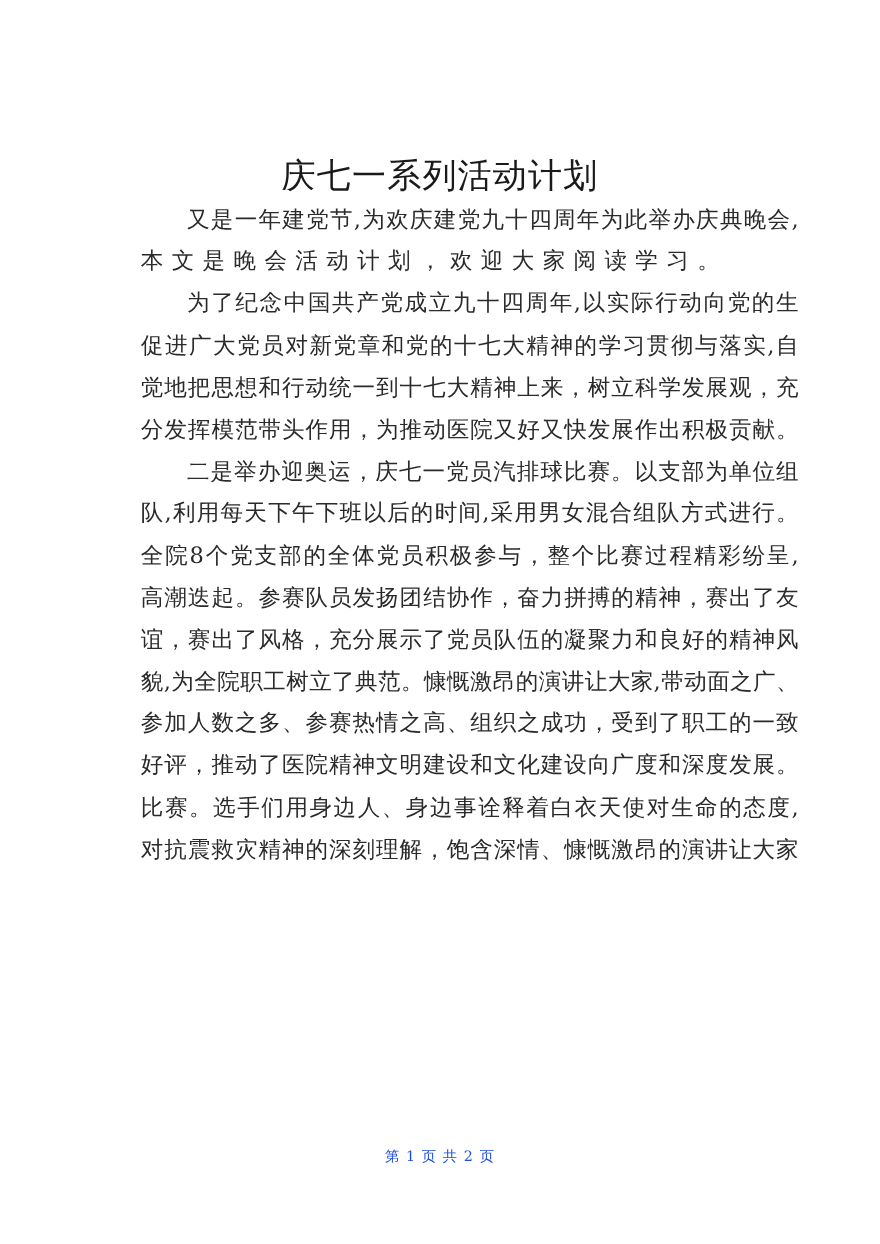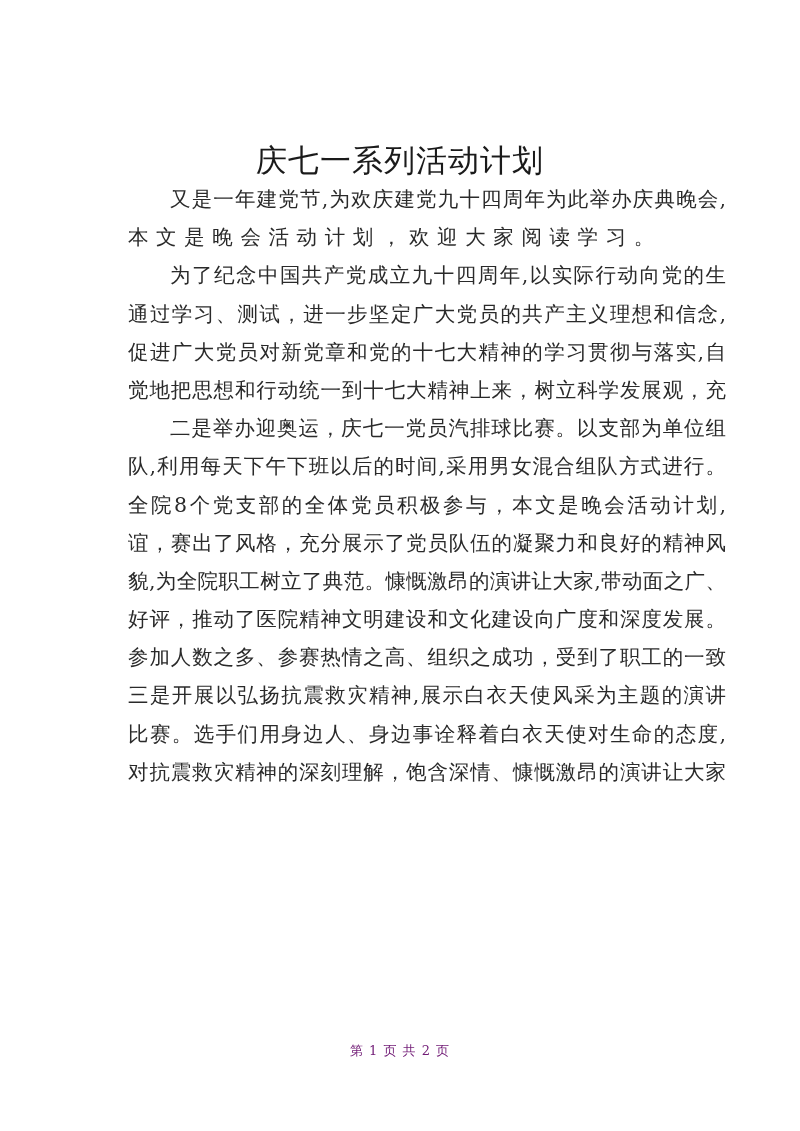--- a/index.html
+++ b/index.html
@@ -7,39 +7,39 @@
          font-family: "DejaVu Serif", "Liberation Serif", serif; color: #222; }
   .page { position: absolute; left: 0; top: 0; width: 800px; height: 1131px; background: #fff; }
   .title { position: absolute; left: 0; top: 138px; width: 800px; text-align: center;
            font-size: 31px; letter-spacing: 1px; color: #1a1a1a; line-height: 44px; }
   .body { position: absolute; left: 108px; top: 180px; width: 598px; margin-left: 20px; }
   .line { height: 38.2px; line-height: 38.2px; font-size: 20.5px; white-space: nowrap;
           text-align: justify; text-align-last: justify; color: #2a2a2a; }
   .line.indent { padding-left: 42px; }
   .line.last { text-align-last: left; letter-spacing: 7.6px; }
   .footer { position: absolute; left: 0; top: 1042px; width: 800px; text-align: center;
-            font-size: 13px; color: #701a75; letter-spacing: 1px; }
+            font-size: 13px; color: #1d4ed8; letter-spacing: 1px; }
 </style>
 </head>
 <body>
 
 <div class="page">
   <div class="title">庆七一系列活动计划</div>
   <div class="body" id="body">
       <div class="line indent">又是一年建党节,为欢庆建党九十四周年为此举办庆典晚会,</div>
       <div class="line last">本文是晚会活动计划，欢迎大家阅读学习。</div>
       <div class="line indent">为了纪念中国共产党成立九十四周年,以实际行动向党的生</div>
-      <div class="line">通过学习、测试，进一步坚定广大党员的共产主义理想和信念,</div>
       <div class="line">促进广大党员对新党章和党的十七大精神的学习贯彻与落实,自</div>
       <div class="line">觉地把思想和行动统一到十七大精神上来，树立科学发展观，充</div>
+      <div class="line">分发挥模范带头作用，为推动医院又好又快发展作出积极贡献。</div>
       <div class="line indent">二是举办迎奥运，庆七一党员汽排球比赛。以支部为单位组</div>
       <div class="line">队,利用每天下午下班以后的时间,采用男女混合组队方式进行。</div>
-      <div class="line">全院8个党支部的全体党员积极参与，本文是晚会活动计划,</div>
+      <div class="line">全院8个党支部的全体党员积极参与，整个比赛过程精彩纷呈,</div>
+      <div class="line">高潮迭起。参赛队员发扬团结协作，奋力拼搏的精神，赛出了友</div>
       <div class="line">谊，赛出了风格，充分展示了党员队伍的凝聚力和良好的精神风</div>
       <div class="line">貌,为全院职工树立了典范。慷慨激昂的演讲让大家,带动面之广、</div>
+      <div class="line">参加人数之多、参赛热情之高、组织之成功，受到了职工的一致</div>
       <div class="line">好评，推动了医院精神文明建设和文化建设向广度和深度发展。</div>
-      <div class="line">参加人数之多、参赛热情之高、组织之成功，受到了职工的一致</div>
-      <div class="line">三是开展以弘扬抗震救灾精神,展示白衣天使风采为主题的演讲</div>
       <div class="line">比赛。选手们用身边人、身边事诠释着白衣天使对生命的态度,</div>
       <div class="line">对抗震救灾精神的深刻理解，饱含深情、慷慨激昂的演讲让大家</div>
     </div>
   <div class="footer">第 1 页  共 2 页</div>
 </div>
 
 </body></html>

